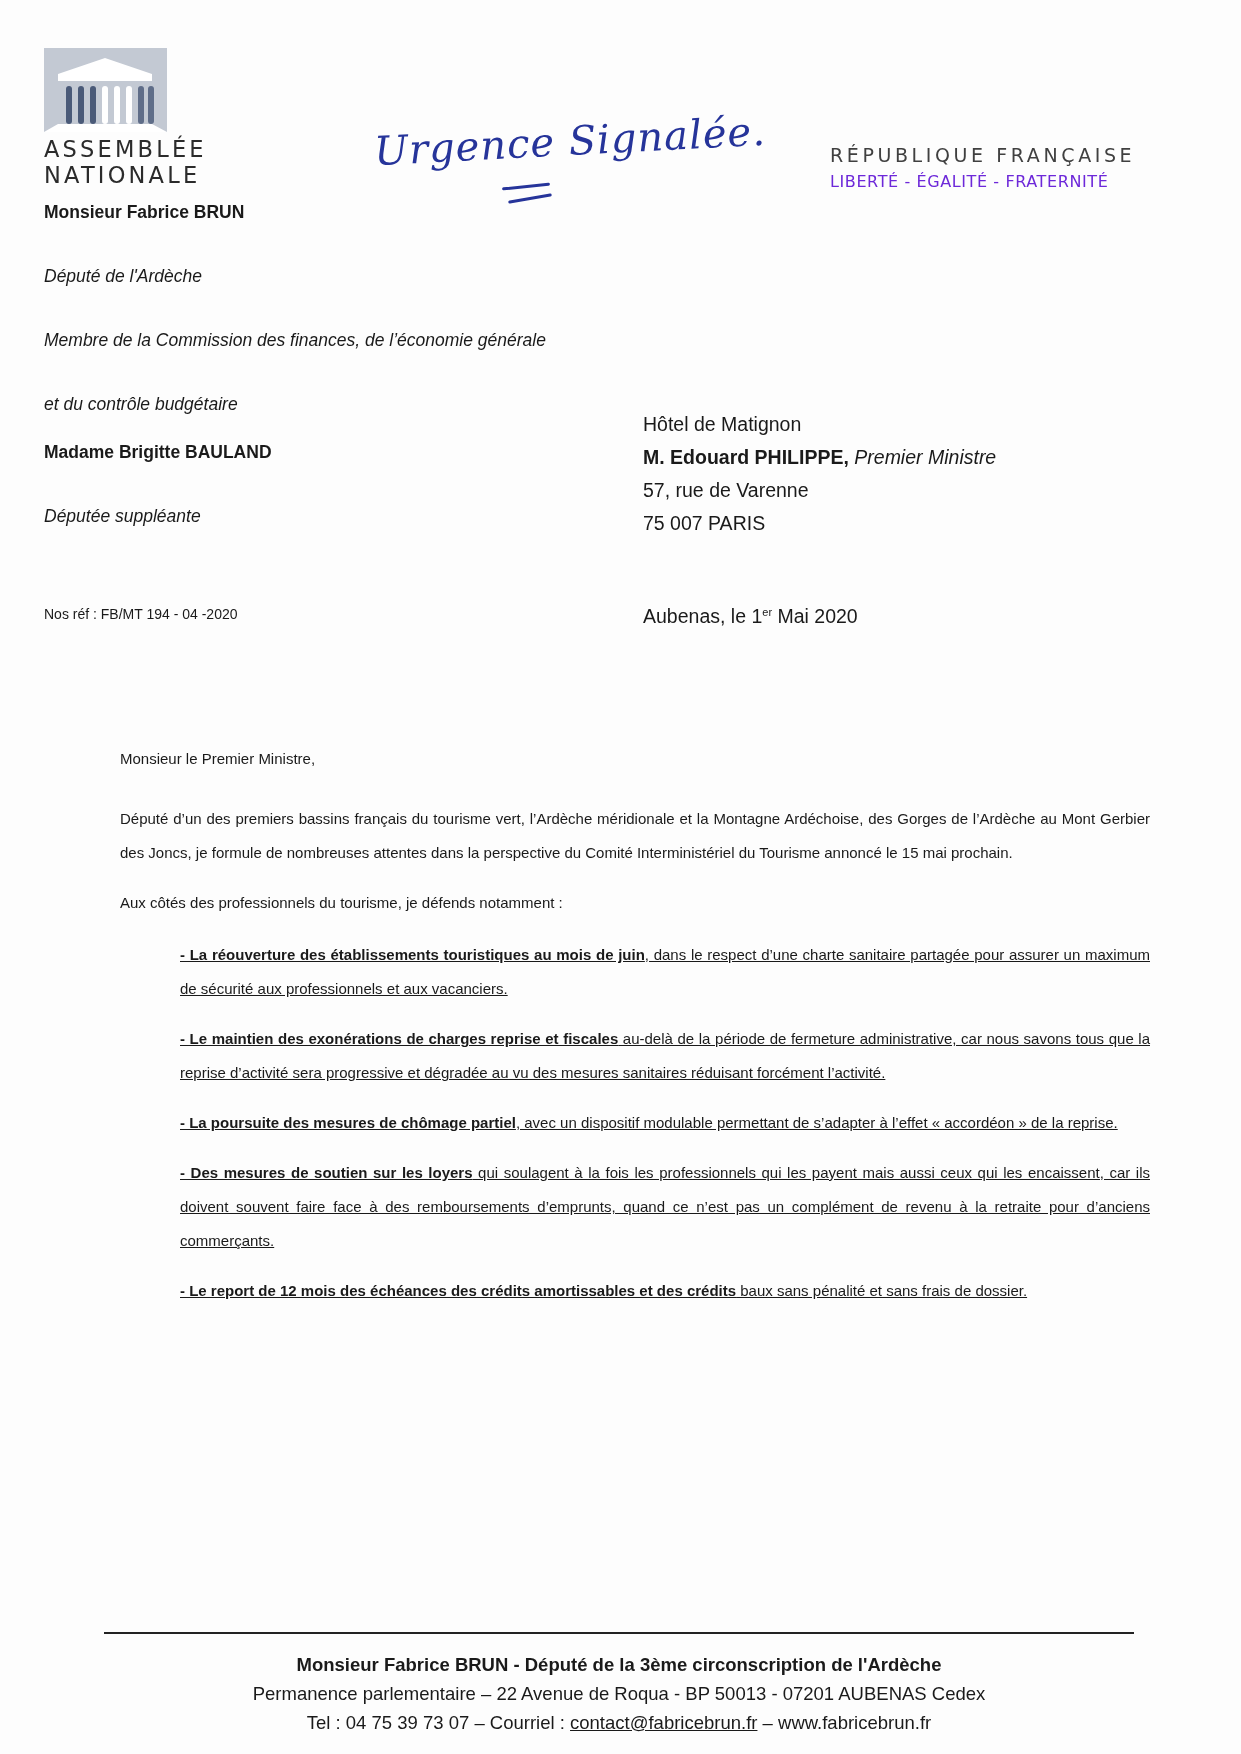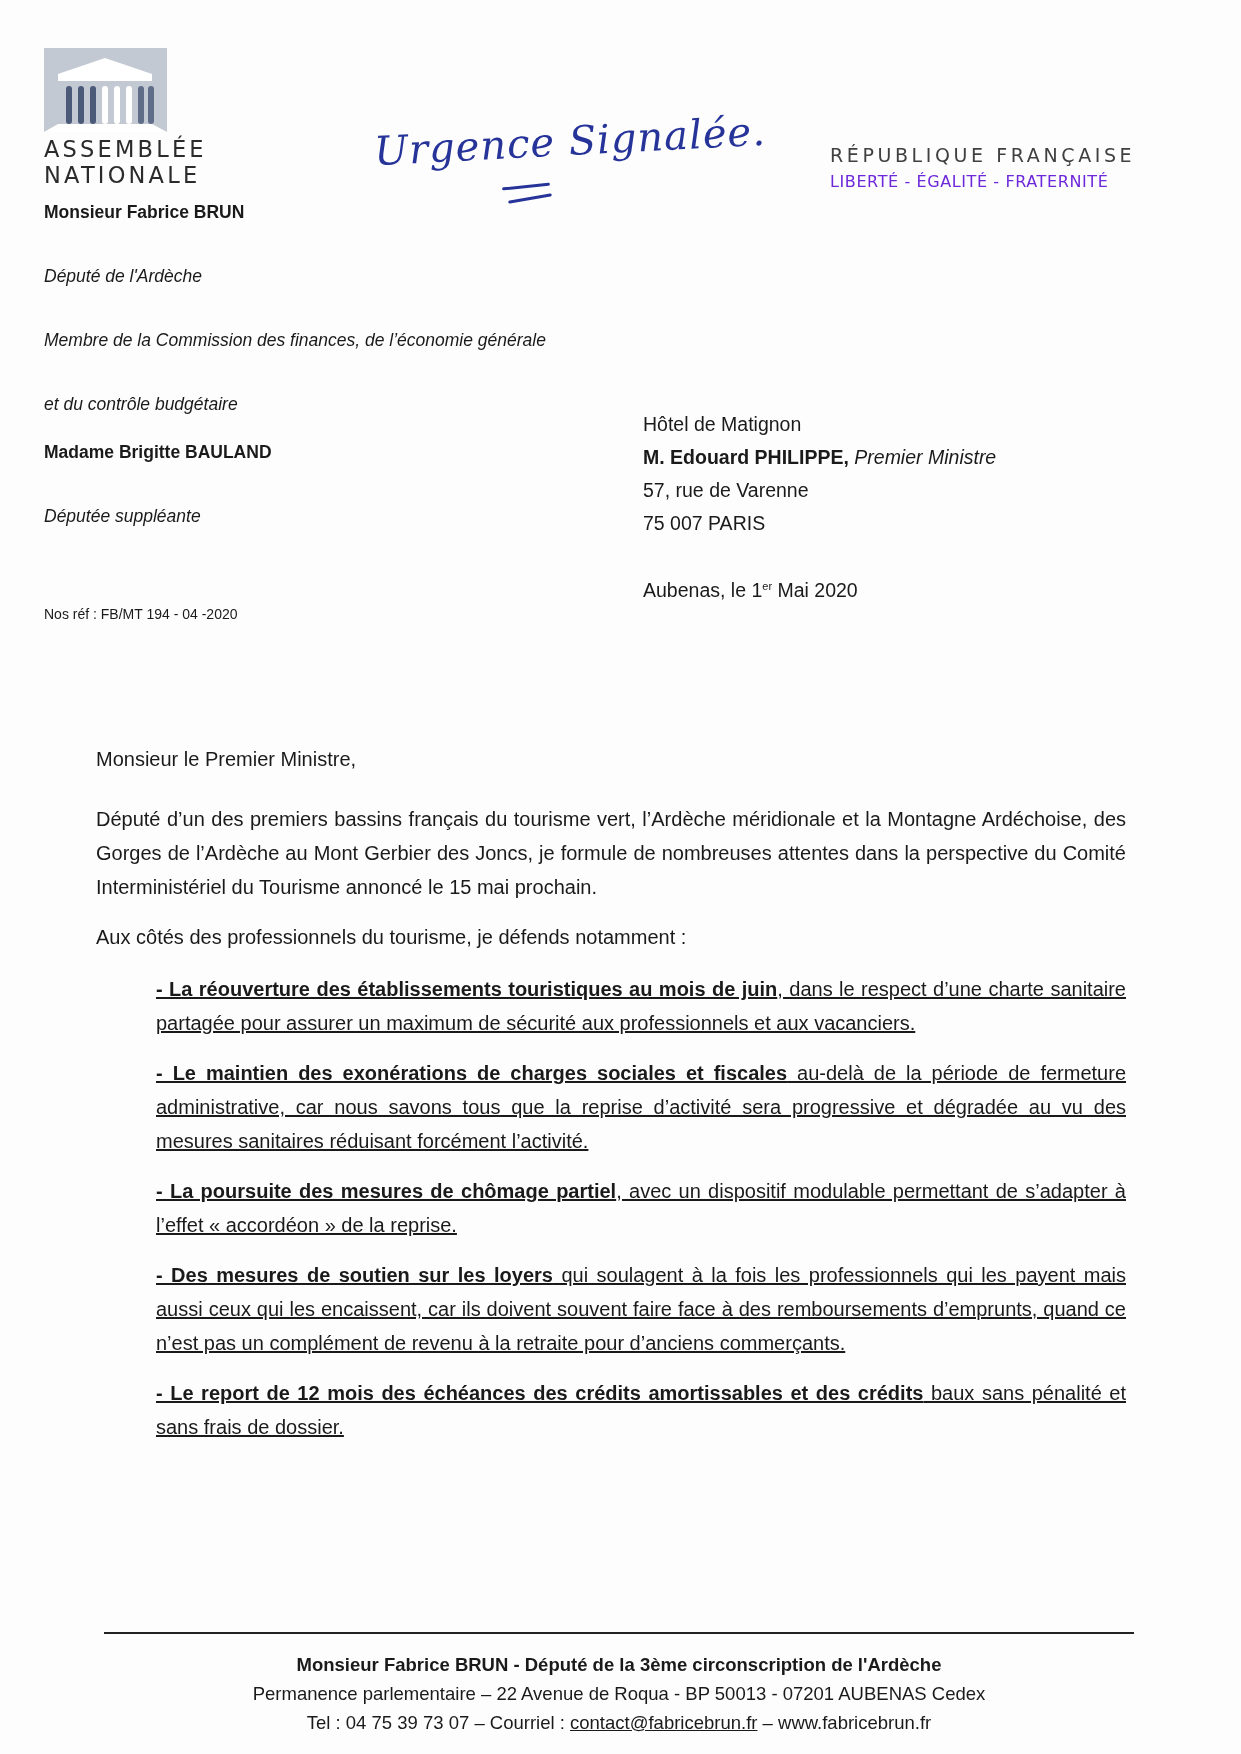--- a/index.html
+++ b/index.html
@@ -30,23 +30,23 @@
       font-family: "DejaVu Sans", sans-serif;
     }
     .sender { left: 44px; top: 199px; font-size: 17.5px; line-height: 26px; }
     .sender .name { font-weight: bold; }
     .sender .role { font-style: italic; margin-top: 38px; }
     .sender .gap { height: 22px; }
     .recipient { left: 643px; top: 408px; font-size: 19.5px; line-height: 33px; }
     .recipient .rname { font-weight: bold; }
     .recipient .rtitle { font-style: italic; }
     .ref { left: 44px; top: 606px; font-size: 14px; text-align: center; }
-    .date { left: 643px; top: 579px; font-size: 19.5px; }
+    .date { left: 643px; top: 605px; font-size: 19.5px; }
     .date sup { font-size: 11px; }
-    .body { left: 96px; top: 742px; width: 1030px; font-size: 20px; line-height: 34px; }
+    .body { left: 120px; top: 742px; width: 1030px; font-size: 15px; line-height: 34px; }
     .body p { margin: 0 0 16px 0; }
     .body .salutation { margin-bottom: 26px; }
     .body .item { margin: 0 0 16px 60px; text-align: justify; text-decoration: underline; }
     .body .item b { font-weight: bold; }
     .rule { left: 104px; top: 1632px; width: 1030px; height: 2px; background: #222; }
     .footer { left: 104px; top: 1650px; width: 1030px; text-align: center; font-size: 18.5px; line-height: 29px; }
     .footer .fname { font-weight: bold; }
     .footer a { color: #1a1a1a; text-decoration: underline; }
   </style>
 </head>
@@ -105,21 +105,21 @@
 
 <div class="abs date">
   <span>Aubenas, le 1</span><sup>er</sup><span> Mai 2020</span>
 </div>
 
 <div class="abs body">
   <p class="salutation">Monsieur le Premier Ministre,</p>
   <p style="text-align:justify;">Député d’un des premiers bassins français du tourisme vert, l’Ardèche méridionale et la Montagne Ardéchoise, des Gorges de l’Ardèche au Mont Gerbier des Joncs, je formule de nombreuses attentes dans la perspective du Comité Interministériel du Tourisme annoncé le 15 mai prochain.</p>
   <p style="margin-bottom:18px;">Aux côtés des professionnels du tourisme, je défends notamment :</p>
   <p class="item"><b>- La réouverture des établissements touristiques au mois de juin</b><span>, dans le respect d’une charte sanitaire partagée pour assurer un maximum de sécurité aux professionnels et aux vacanciers.</span></p>
-  <p class="item"><b>- Le maintien des exonérations de charges sociales et fiscales</b><span> au-delà de la période de fermeture administrative, car nous savons tous que la reprise d’activité sera progressive et dégradée au vu des mesures sanitaires réduisant forcément l’activité.</span></p>
+  <p class="item"><b>- Le maintien des exonérations de charges reprise et fiscales</b><span> au-delà de la période de fermeture administrative, car nous savons tous que la reprise d’activité sera progressive et dégradée au vu des mesures sanitaires réduisant forcément l’activité.</span></p>
   <p class="item"><b>- La poursuite des mesures de chômage partiel</b><span>, avec un dispositif modulable permettant de s’adapter à l’effet « accordéon » de la reprise.</span></p>
   <p class="item"><b>- Des mesures de soutien sur les loyers</b><span> qui soulagent à la fois les professionnels qui les payent mais aussi ceux qui les encaissent, car ils doivent souvent faire face à des remboursements d’emprunts, quand ce n’est pas un complément de revenu à la retraite pour d’anciens commerçants.</span></p>
   <p class="item"><b>- Le report de 12 mois des échéances des crédits amortissables et des crédits</b><span> baux sans pénalité et sans frais de dossier.</span></p>
 </div>
 
 <div class="abs rule"></div>
 <div class="abs footer">
   <div class="fname">Monsieur Fabrice BRUN - Député de la 3ème circonscription de l'Ardèche</div>
   <div>Permanence parlementaire – 22 Avenue de Roqua - BP 50013 - 07201 AUBENAS Cedex</div>
   <div>

